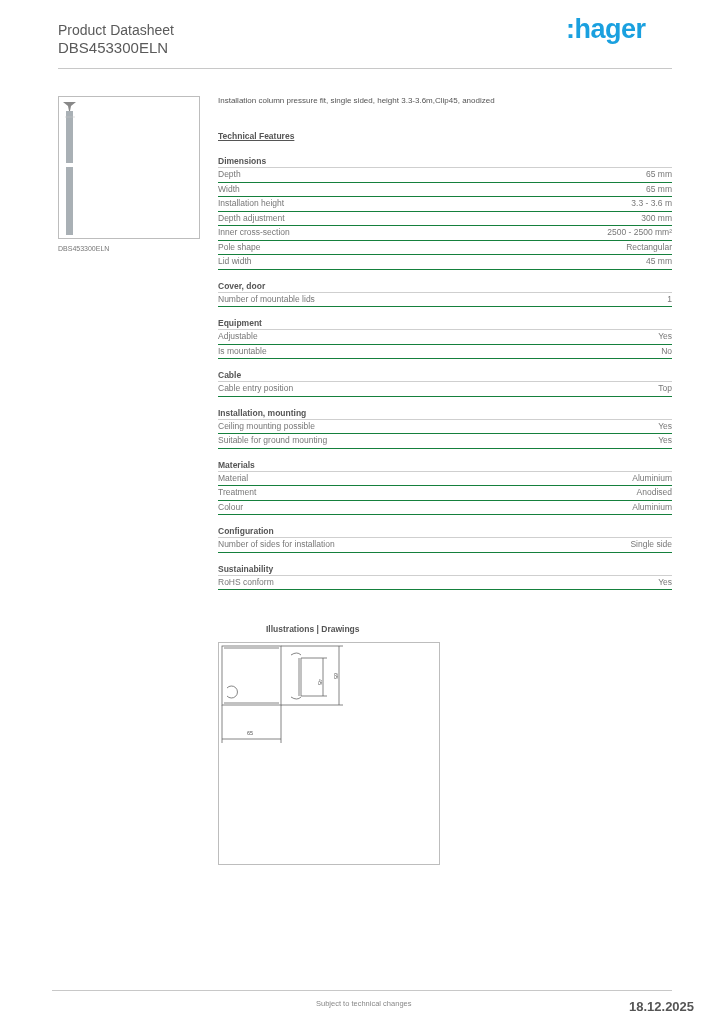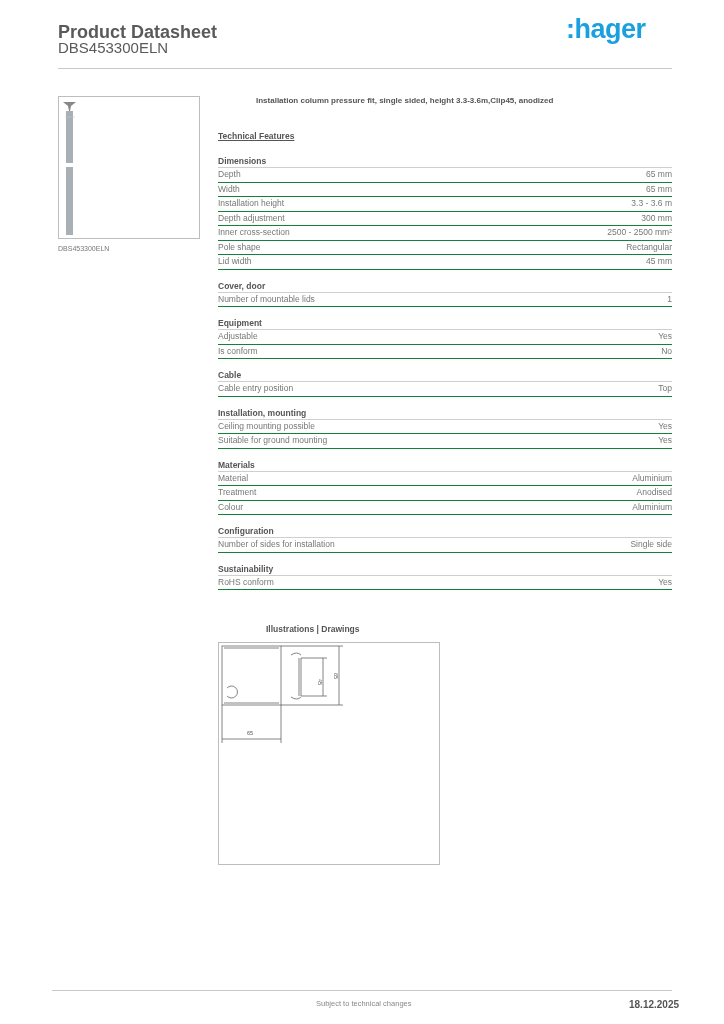--- a/index.html
+++ b/index.html
@@ -1,40 +1,40 @@
 <!DOCTYPE html>
 <html><head>
 <meta charset="utf-8">
 <style>
   html, body { margin:0; padding:0; background:#ffffff; }
   body { width:724px; height:1024px; position:relative; overflow:hidden;
          font-family:"Liberation Sans", sans-serif; color:#555; }
-  .title { position:absolute; left:58px; top:22px; font-size:18px; font-weight:bold; color:#5a5a5a; }
+  .title { position:absolute; left:58px; top:22px; font-size:14px; font-weight:normal; color:#5a5a5a; }
   .subtitle { position:absolute; left:58px; top:39px; font-size:15px; color:#5a5a5a; }
   .logo { position:absolute; left:566px; top:14px; font-size:27px; font-weight:bold; color:#1aa0df; letter-spacing:-0.5px; }
   .head-rule { position:absolute; left:58px; top:68px; width:614px; height:1px; background:#c8c8c8; }
 
   .product-img { position:absolute; left:58px; top:96px; width:142px; height:143px; border:1px solid #bdbdbd; box-sizing:border-box; }
   .img-caption { position:absolute; left:58px; top:245px; font-size:7px; color:#777; }
 
-  .desc { position:absolute; left:218px; top:96px; font-size:8px; font-weight:bold; color:#555;margin-left:38px; }
+  .desc { position:absolute; left:218px; top:96px; font-size:8px; font-weight:normal; color:#555; }
   .tech { position:absolute; left:218px; top:131px; font-size:8.5px; font-weight:bold; color:#555;text-decoration:underline; }
 
   .specs { position:absolute; left:218px; top:155px; width:454px; }
   .group { margin-bottom:10px; }
   .group-title { font-size:8.5px; font-weight:bold; color:#555; height:12px; line-height:12px; border-bottom:1px solid #cfcfcf; }
   .row { display:flex; justify-content:space-between; font-size:8.5px; color:#777; height:13.5px; line-height:13.5px; border-bottom:1px solid #15803d; }
   .row span { white-space:nowrap; }
 
   .illus-title { position:absolute; left:218px; top:624px; font-size:8.5px; font-weight:bold; color:#555;padding-left:48px; }
   .drawing { position:absolute; left:218px; top:642px; width:222px; height:223px; border:1px solid #bdbdbd; box-sizing:border-box; }
 
   .foot-rule { position:absolute; left:52px; top:990px; width:620px; height:1px; background:#c8c8c8; }
   .foot-center { position:absolute; left:316px; top:999px; font-size:7.5px; color:#888; }
-  .foot-date { position:absolute; left:629px; top:999px; font-size:10px; font-weight:bold; color:#555; }
+  .foot-date { position:absolute; left:629px; top:999px; font-size:13px; font-weight:bold; color:#555; }
 </style>
 </head>
 <body>
 
 <div class="title">Product Datasheet</div>
 <div class="subtitle">DBS453300ELN</div>
 <div class="logo">:hager</div>
 <div class="head-rule"></div>
 
 <div class="product-img">
@@ -89,21 +89,21 @@
         <span>1</span>
       </div>
   </div>
   <div class="group">
     <div class="group-title">Equipment</div>
     <div class="row">
         <span>Adjustable</span>
         <span>Yes</span>
       </div>
     <div class="row">
-        <span>Is conform</span>
+        <span>Is mountable</span>
         <span>No</span>
       </div>
   </div>
   <div class="group">
     <div class="group-title">Cable</div>
     <div class="row">
         <span>Cable entry position</span>
         <span>Top</span>
       </div>
   </div>

